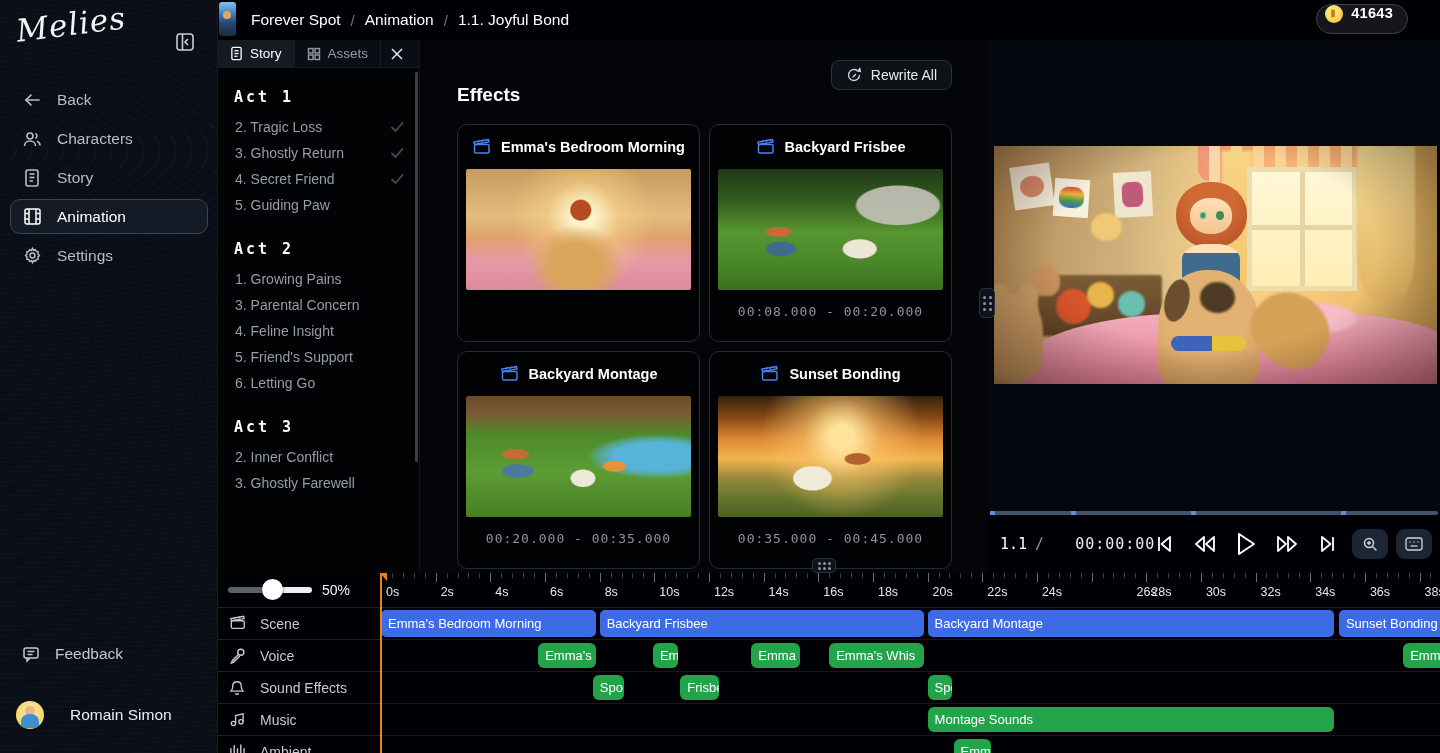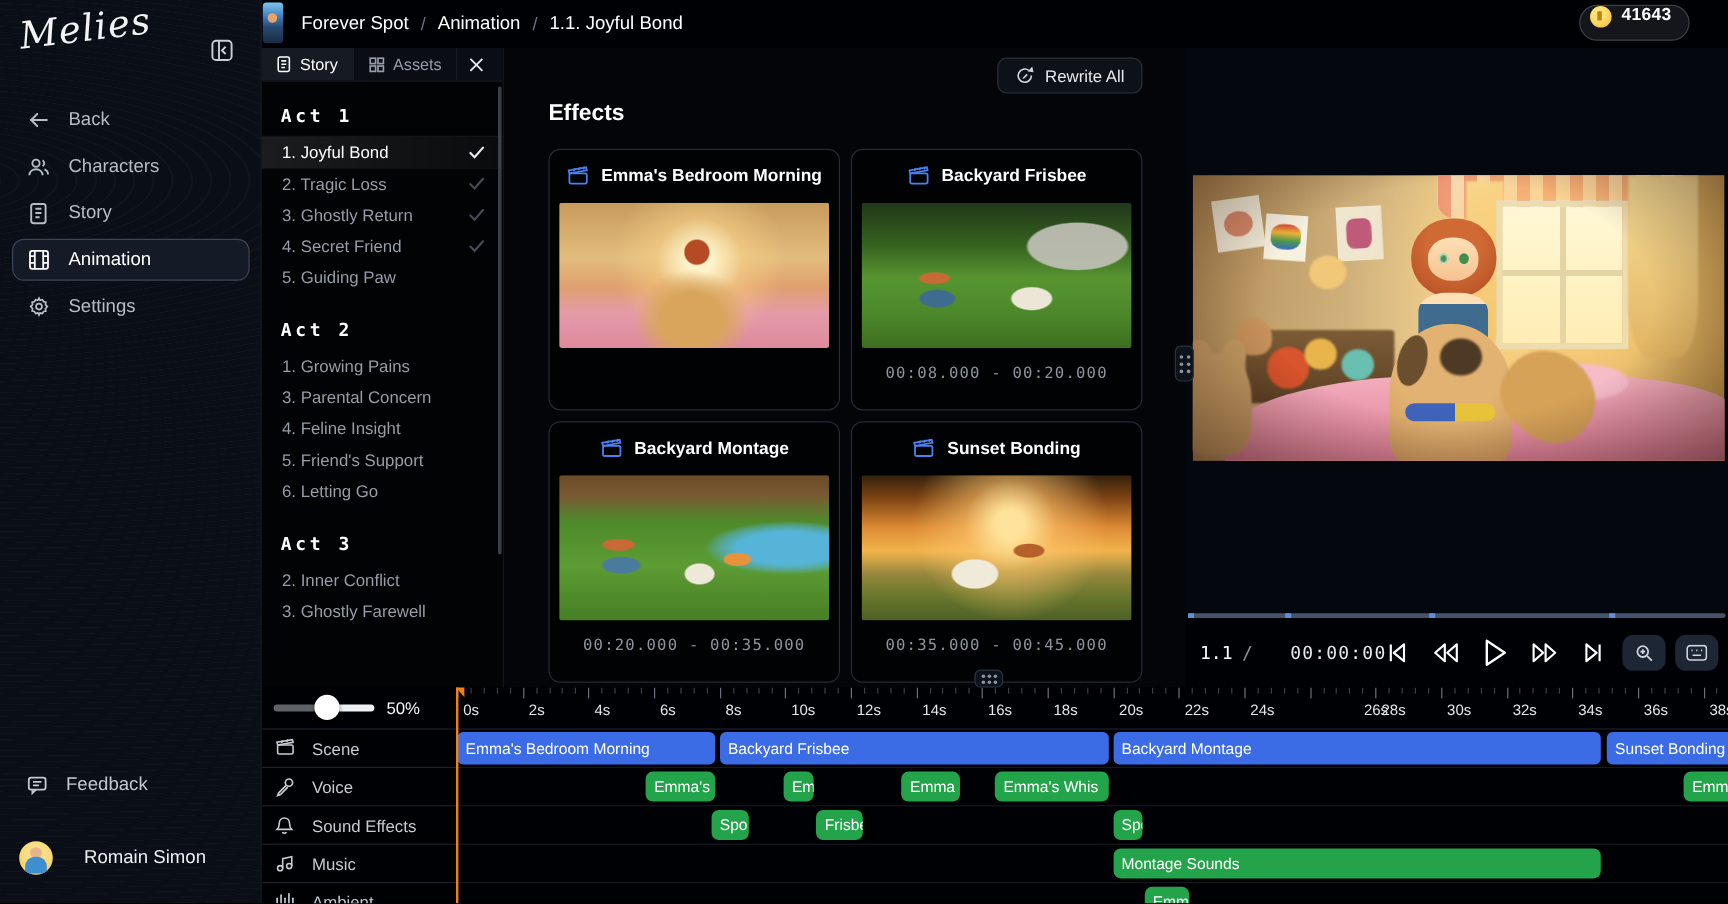--- a/index.html
+++ b/index.html
@@ -45,21 +45,21 @@
   .act-title { font-family:"DejaVu Sans Mono", monospace; font-weight:bold; color:#ffffff; font-size:15px; letter-spacing:3px; padding:6px 0 8px 16px; }
   .act-gap { height:16px; }
   .act-item { position:relative; display:flex; align-items:center; height:26px; padding:0 14px 0 17px; color:#969da7; font-size:14px; cursor:pointer; }
   .act-item .txt { flex:1 1 auto; white-space:nowrap; overflow:hidden; }
   .act-item.selected { color:#ffffff; background:linear-gradient(90deg, rgba(255,255,255,0.10), rgba(255,255,255,0.03)); box-shadow:0 1px 0 rgba(255,255,255,0.06), 0 -1px 0 rgba(255,255,255,0.06); }
   .check { width:16px; height:16px; flex:0 0 16px; }
   .story-scrollbar { position:absolute; right:1px; top:32px; width:3px; height:390px; background:#3a404a; border-radius:2px; }
 
   
   .scenes-panel { position:absolute; left:420px; top:40px; width:568px; height:533px; background:#030509; z-index:3; overflow:hidden; }
-  .rewrite-btn { position:absolute; right:36px; top:8px; height:30px; display:flex; align-items:center; gap:9px; padding:0 14px; background:#0d1118; border:1px solid #2b323d; border-radius:8px; color:#e9eaec; font-size:14px; cursor:pointer; }
+  .rewrite-btn { position:absolute; right:36px; top:20px; height:30px; display:flex; align-items:center; gap:9px; padding:0 14px; background:#0d1118; border:1px solid #2b323d; border-radius:8px; color:#e9eaec; font-size:14px; cursor:pointer; }
   .scenes-title { position:absolute; left:37px; top:44px; color:#ffffff; font-size:19px; font-weight:bold; }
   .cards { position:absolute; left:37px; top:84px; width:496px; display:grid; grid-template-columns:243px 243px; grid-auto-rows:218px; gap:9px; }
   .scene-card { position:relative; border:1px solid #242b39; border-radius:10px; background:#010204; overflow:hidden; cursor:pointer; }
   .card-head { height:44px; display:flex; align-items:center; justify-content:center; gap:9px; color:#fff; font-size:14.5px; font-weight:bold; }
   .card-img { width:225px; height:121px; margin:0 auto; border-radius:2px; position:relative; overflow:hidden; }
   .card-time { height:42px; display:flex; align-items:center; justify-content:center; font-family:"DejaVu Sans Mono", monospace; font-size:13px; color:#8e949e; letter-spacing:1px; }
 
   .thumb-bedroom { background:
     radial-gradient(circle at 51% 34%, #b54a24 0 7%, transparent 8%),
     radial-gradient(ellipse at 49% 80%, #d9a55c 0 16%, rgba(217,165,92,.6) 22%, transparent 30%),
@@ -298,26 +298,20 @@
       </div>
       <div class="tab-close">
         <svg width="12" height="12" viewBox="0 0 12 12" stroke="#e8eaee" stroke-width="1.5">
             <line x1="1" y1="1" x2="11" y2="11"></line>
             <line x1="11" y1="1" x2="1" y2="11"></line>
           </svg>
       </div>
     </div>
     <div class="acts">
         <div class="act-title">Act 1</div>
-        <div class="act-item selected">
-          <span class="txt">1. Joyful Bond</span>
-          <svg viewBox="0 0 16 16" class="check">
-            <path d="M3 8.5 l3.5 3.5 L13.5 4" fill="none" stroke="#e9ebee" stroke-width="1.8" stroke-linecap="round"></path>
-          </svg>
-        </div>
         <div class="act-item">
           <span class="txt">2. Tragic Loss</span>
           <svg viewBox="0 0 16 16" class="check">
             <path d="M3 8.5 l3.5 3.5 L13.5 4" fill="none" stroke="#454b54" stroke-width="1.8" stroke-linecap="round"></path>
           </svg>
         </div>
         <div class="act-item">
           <span class="txt">3. Ghostly Return</span>
           <svg viewBox="0 0 16 16" class="check">
             <path d="M3 8.5 l3.5 3.5 L13.5 4" fill="none" stroke="#454b54" stroke-width="1.8" stroke-linecap="round"></path>

